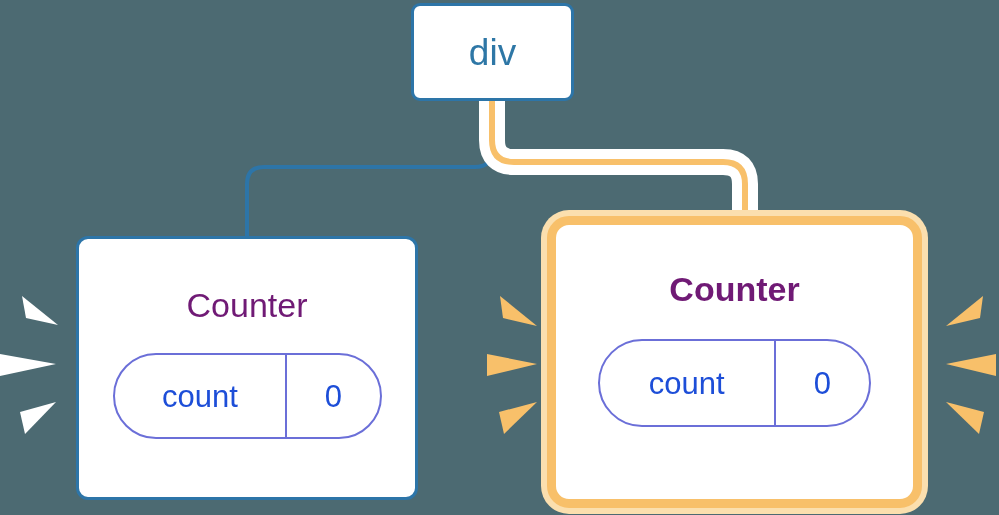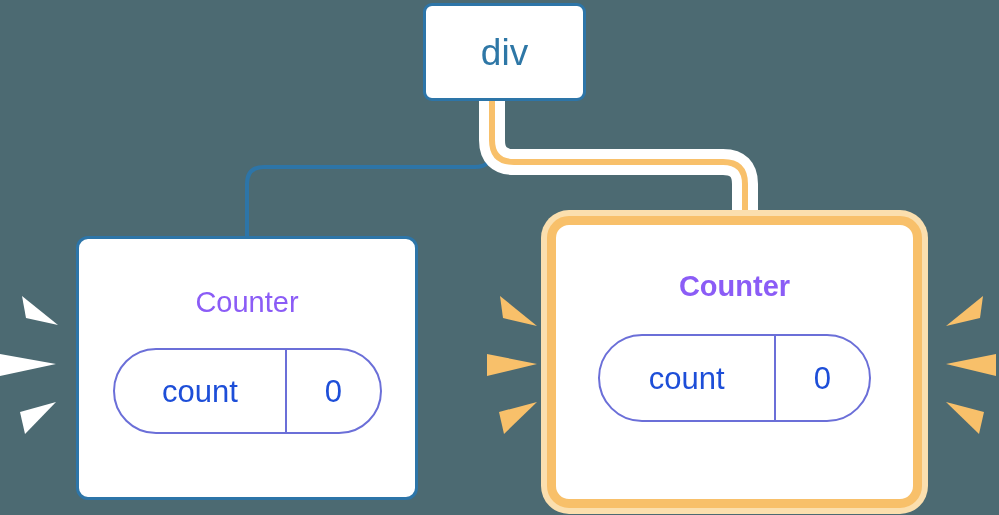--- a/index.html
+++ b/index.html
@@ -34,21 +34,20 @@
     width: 163px;
     height: 98px;
     background: #ffffff;
     border: 3px solid #2d75a8;
     border-radius: 9px;
     box-sizing: border-box;
     display: flex;
     align-items: center;
     justify-content: center;
     z-index: 6;
-    margin-left: 12px;
   }
   .node-div .label {
     font-size: 37px;
     color: #2e77a6;
     line-height: 1;
   }
 
   
   .comp {
     position: absolute;
@@ -73,22 +72,22 @@
     top: 216px;
     width: 375px;
     height: 292px;
     border: 9px solid #f8c06a;
     border-radius: 22px;
     padding-top: 47px;
     box-shadow: 0 0 0 6px #fbdfae;
   }
 
   .comp-title {
-    font-size: 29px;
-    color: #8b5cf6;
+    font-size: 34px;
+    color: #701a75;
     line-height: 1;
   }
   .comp-left .comp-title { font-weight: 400; }
   .comp-right .comp-title { font-weight: 700; }
 
   
   .pill {
     display: flex;
     align-items: stretch;
     border: 2px solid #6b6fd8;

